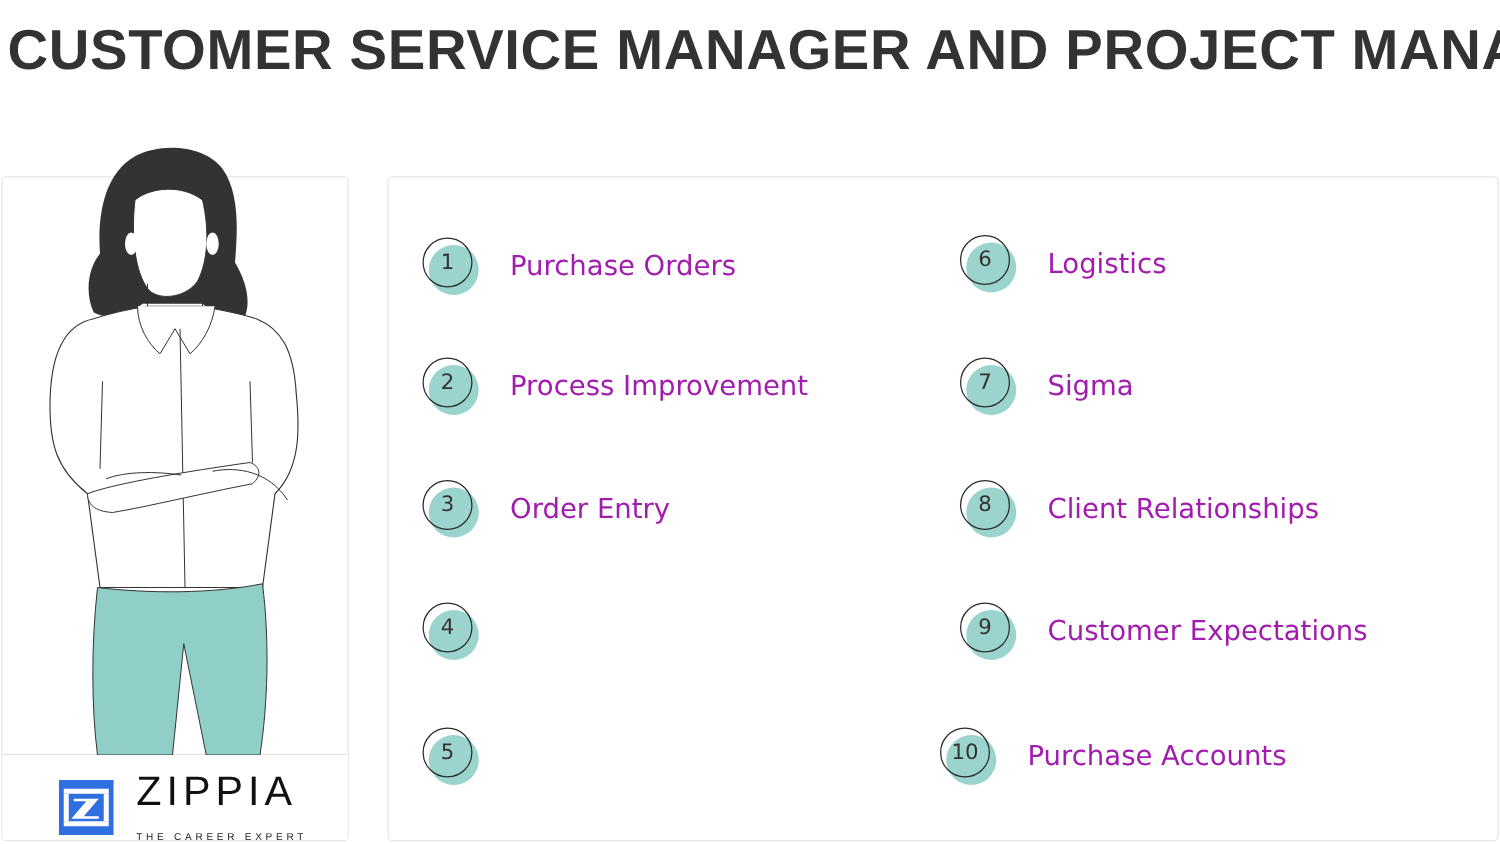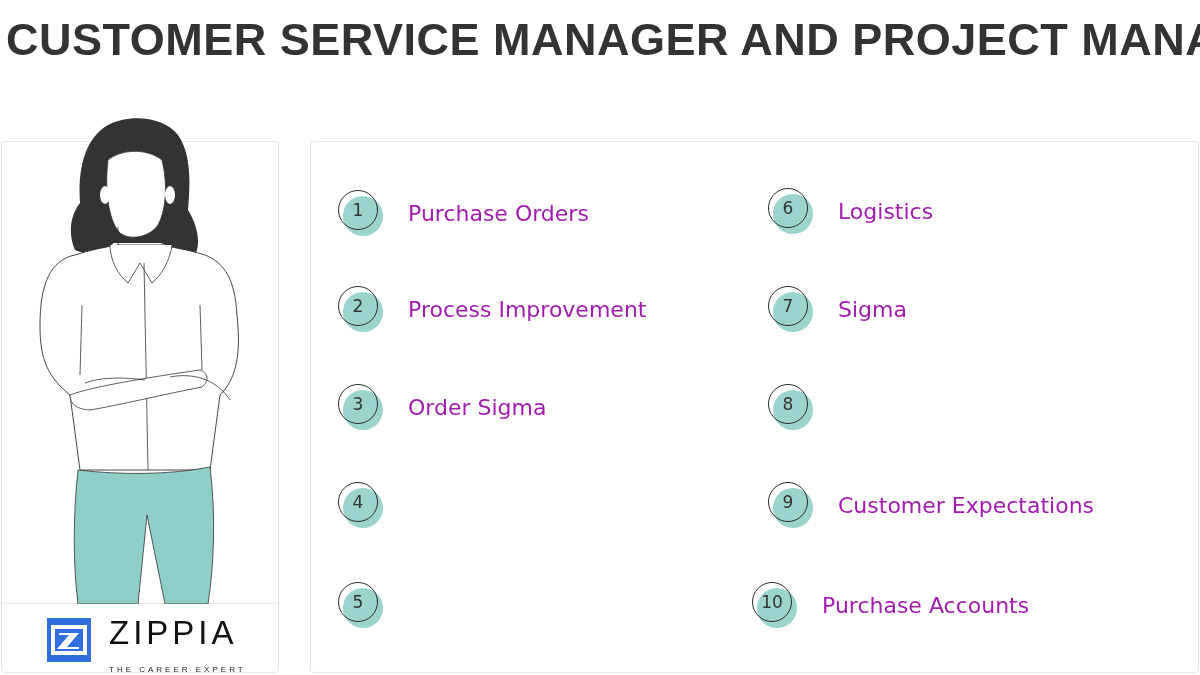--- a/index.html
+++ b/index.html
@@ -21,21 +21,21 @@
     box-sizing: border-box;
   }
   .left-card .footer {
     position: absolute; left: 0; right: 0; bottom: 0; height: 68px;
     border-top: 1px solid #e4e4e4; background: #fff;
   }
   .figure {
     position: absolute; left: 30px; top: 115px; width: 215px; height: 489px;
   }
   .logo {
-    position: absolute; left: 47px; top: 618px; display: flex; align-items: flex-start;
+    position: absolute; left: 47px; top: 618px; display: flex; align-items: center;
   }
   .logo-mark { width: 44px; height: 44px; }
   .logo-text { margin-left: 18px; }
   .logo-name {
     font-family: "Liberation Sans", sans-serif; font-size: 33px; letter-spacing: 4px;
     color: #111; line-height: 30px;
   }
   .logo-tag {
     font-family: "Liberation Sans", sans-serif; font-size: 8px; letter-spacing: 3px;
     color: #222; margin-top: 17px;
@@ -128,21 +128,21 @@
       <div class="fill"></div>
       <div class="ring">2</div>
     </div>
   <span class="skill-label">Process Improvement</span>
 </div>
 <div class="skill" style="left:338px; top:382px;">
   <div class="badge">
       <div class="fill"></div>
       <div class="ring">3</div>
     </div>
-  <span class="skill-label">Order Sigma</span>
+  <span class="skill-label">Order Entry</span>
 </div>
 <div class="skill" style="left:338px; top:480px;">
   <div class="badge">
       <div class="fill"></div>
       <div class="ring">4</div>
     </div>
 </div>
 <div class="skill" style="left:338px; top:580px;">
   <div class="badge">
       <div class="fill"></div>
@@ -162,20 +162,21 @@
       <div class="fill"></div>
       <div class="ring">7</div>
     </div>
   <span class="skill-label">Sigma</span>
 </div>
 <div class="skill" style="left:768px; top:382px;">
   <div class="badge">
       <div class="fill"></div>
       <div class="ring">8</div>
     </div>
+  <span class="skill-label">Client Relationships</span>
 </div>
 <div class="skill" style="left:768px; top:480px;">
   <div class="badge">
       <div class="fill"></div>
       <div class="ring">9</div>
     </div>
   <span class="skill-label">Customer Expectations</span>
 </div>
 <div class="skill" style="left:752px; top:580px;">
   <div class="badge">

